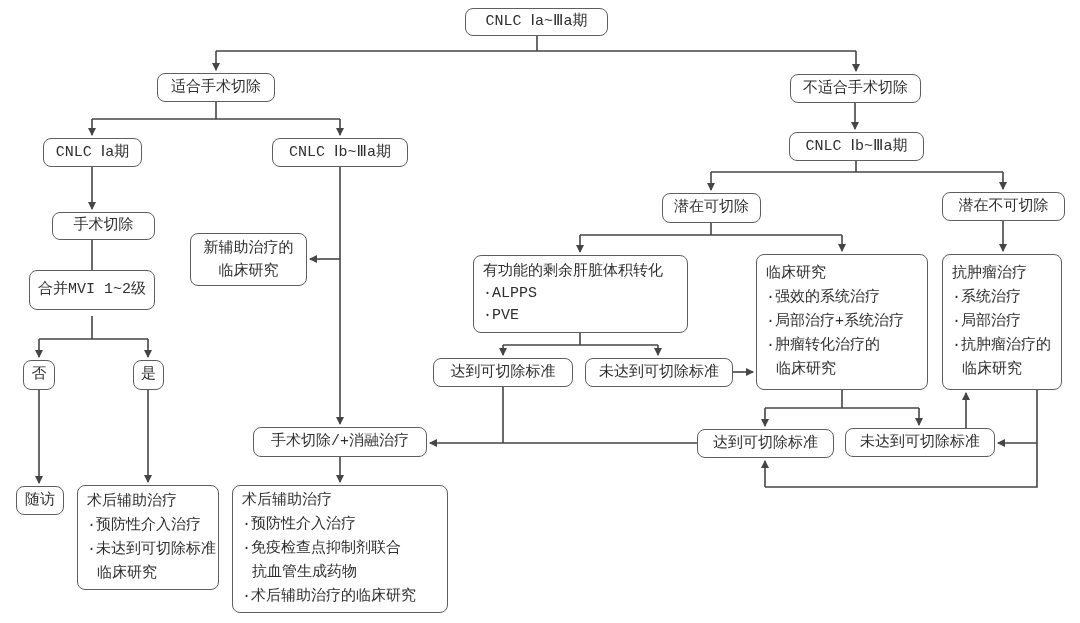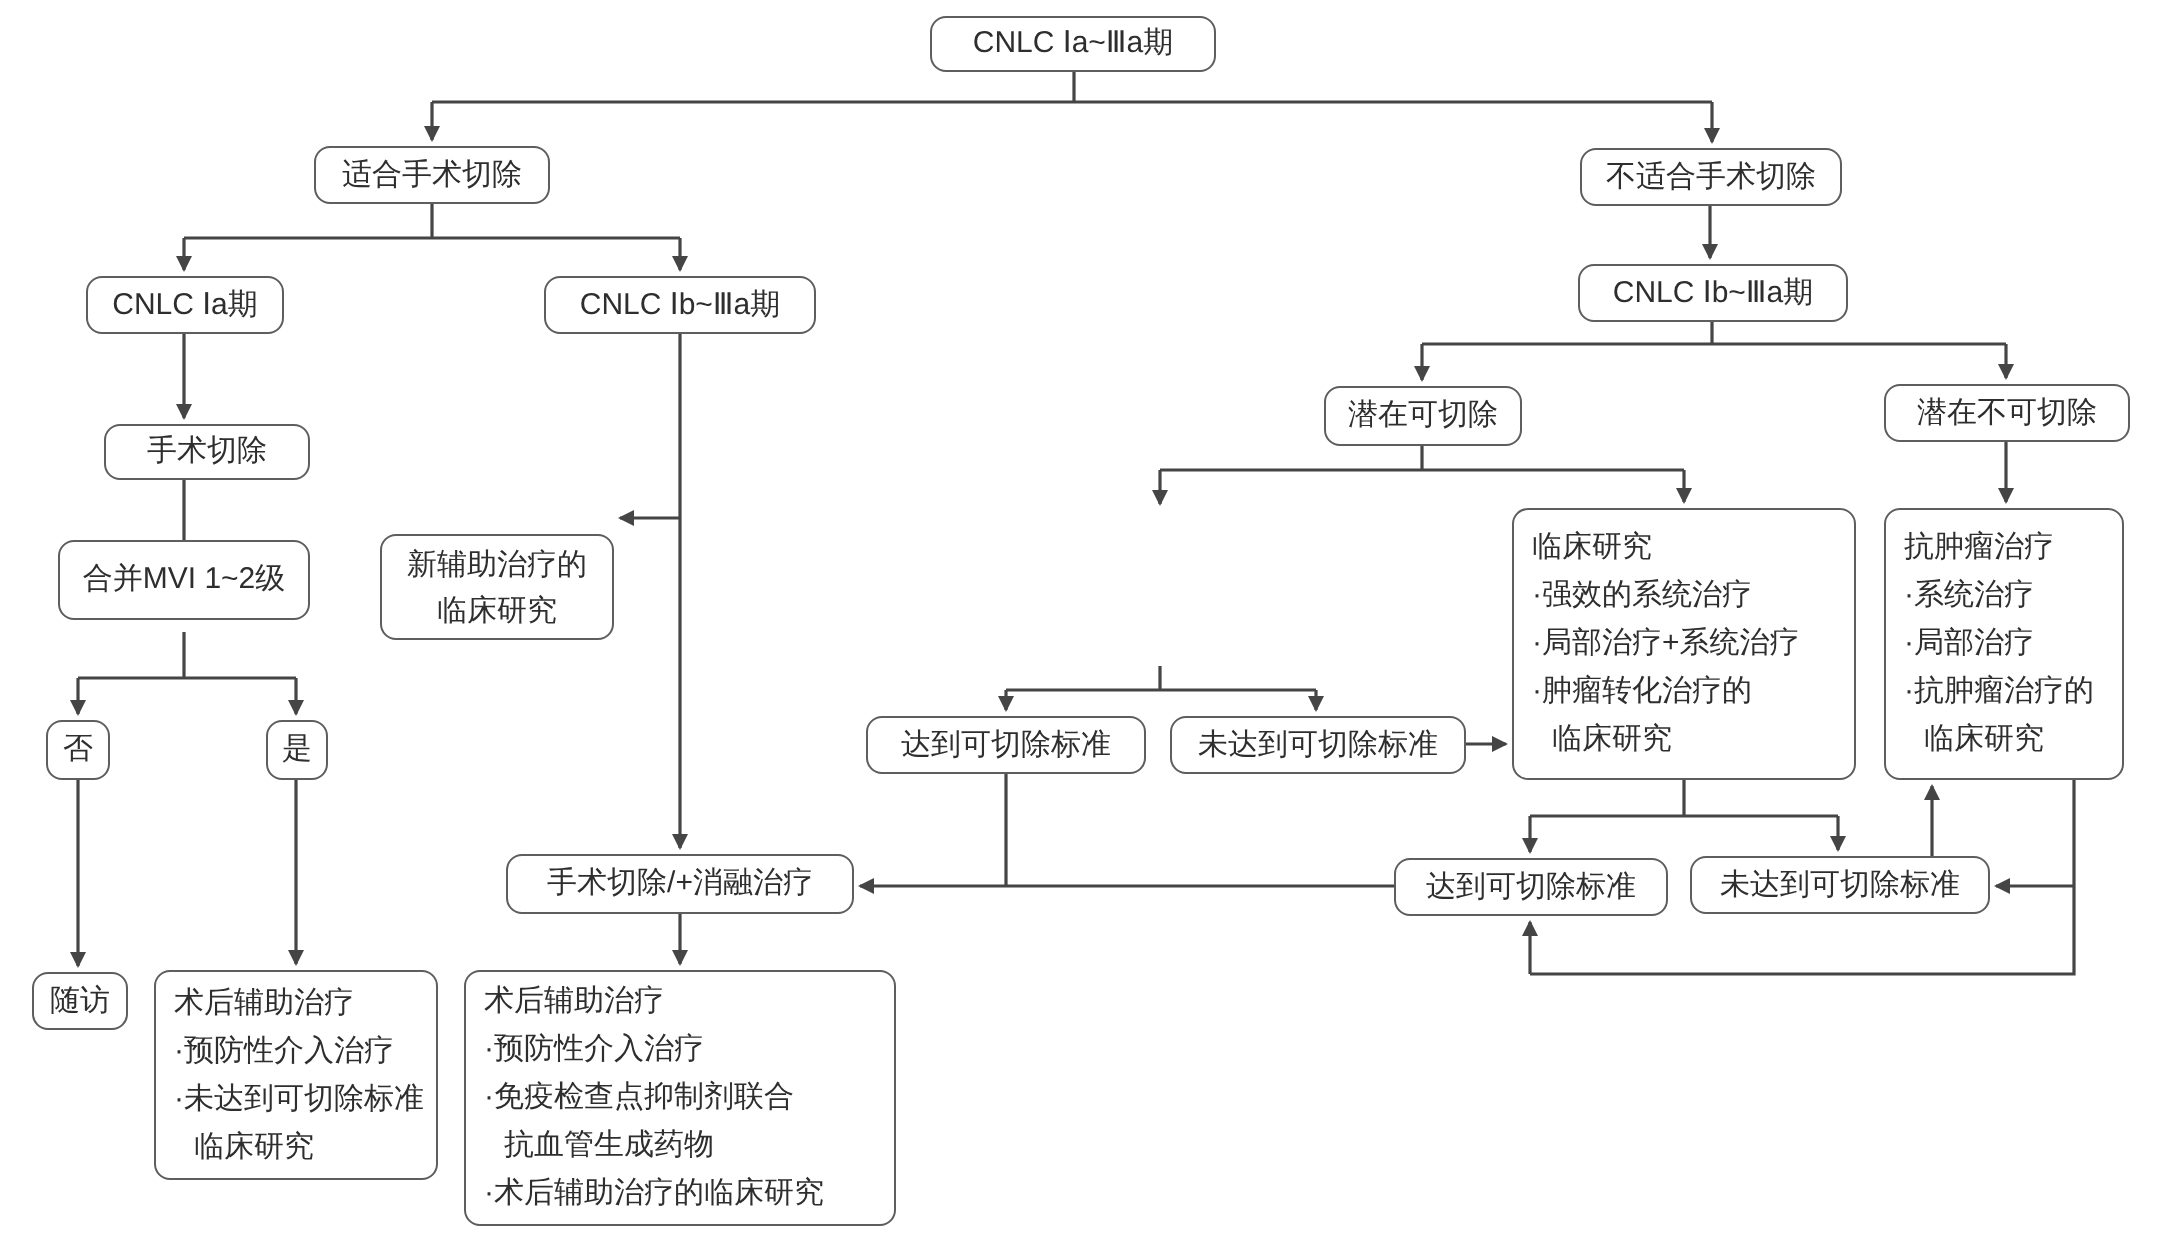--- a/index.html
+++ b/index.html
@@ -1,20 +1,20 @@
 <!DOCTYPE html>
 <html><head>
 <meta charset="utf-8">
 <style>
   html,body{margin:0;padding:0;background:#ffffff;}
   #stage{
     position:relative;
     width:1080px;height:623px;
     background:#ffffff;
-    font-family:Liberation Sans, sans-serif;
+    font-family:Liberation Mono, monospace;
     color:#2e2e2e;
     overflow:hidden;
   }
   svg.wires{position:absolute;left:0;top:0;width:1080px;height:623px;}
   .bx{
     position:absolute;
     box-sizing:border-box;
     background:#ffffff;
     border:1.6px solid #5e5e5e;
     border-radius:8px;
@@ -30,21 +30,21 @@
   .bx.multi{
     flex-direction:column;
     align-items:flex-start;
     justify-content:center;
     text-align:left;
     padding:4px 9px;
   }
   .bx.multi .ln{line-height:24px;}
   .bx.multi.tight .ln{line-height:22px;}
   .bx.multi .ln.indent{padding-left:10px;}
-  .bx.centered2{flex-direction:column;align-items:center;text-align:center;margin-top:34px;}
+  .bx.centered2{flex-direction:column;align-items:center;text-align:center;}
   .bx.centered2 .ln{line-height:23px;}
 </style>
 </head>
 <body>
 
 <div id="stage">
 
   <svg class="wires" viewBox="0 0 1080 623" xmlns="http://www.w3.org/2000/svg">
     <defs>
       <marker id="arr" markerWidth="9" markerHeight="9" refX="7" refY="4" orient="auto" markerUnits="userSpaceOnUse">
@@ -135,20 +135,25 @@
     <div class="ln">·预防性介入治疗</div>
     <div class="ln">·免疫检查点抑制剂联合</div>
     <div class="ln indent">抗血管生成药物</div>
     <div class="ln">·术后辅助治疗的临床研究</div>
   </div>
 
   <div class="bx" style="left:942px;top:192px;width:123px;height:29px">潜在不可切除</div>
 
   <div class="bx" style="left:662px;top:193px;width:99px;height:30px">潜在可切除</div>
 
+  <div class="bx multi tight" style="left:473px;top:255px;width:215px;height:78px">
+    <div class="ln">有功能的剩余肝脏体积转化</div>
+    <div class="ln">·ALPPS</div>
+    <div class="ln">·PVE</div>
+  </div>
 
   <div class="bx multi" style="left:756px;top:254px;width:172px;height:136px">
     <div class="ln">临床研究</div>
     <div class="ln">·强效的系统治疗</div>
     <div class="ln">·局部治疗+系统治疗</div>
     <div class="ln">·肿瘤转化治疗的</div>
     <div class="ln indent">临床研究</div>
   </div>
 
   <div class="bx multi" style="left:942px;top:254px;width:120px;height:136px">

